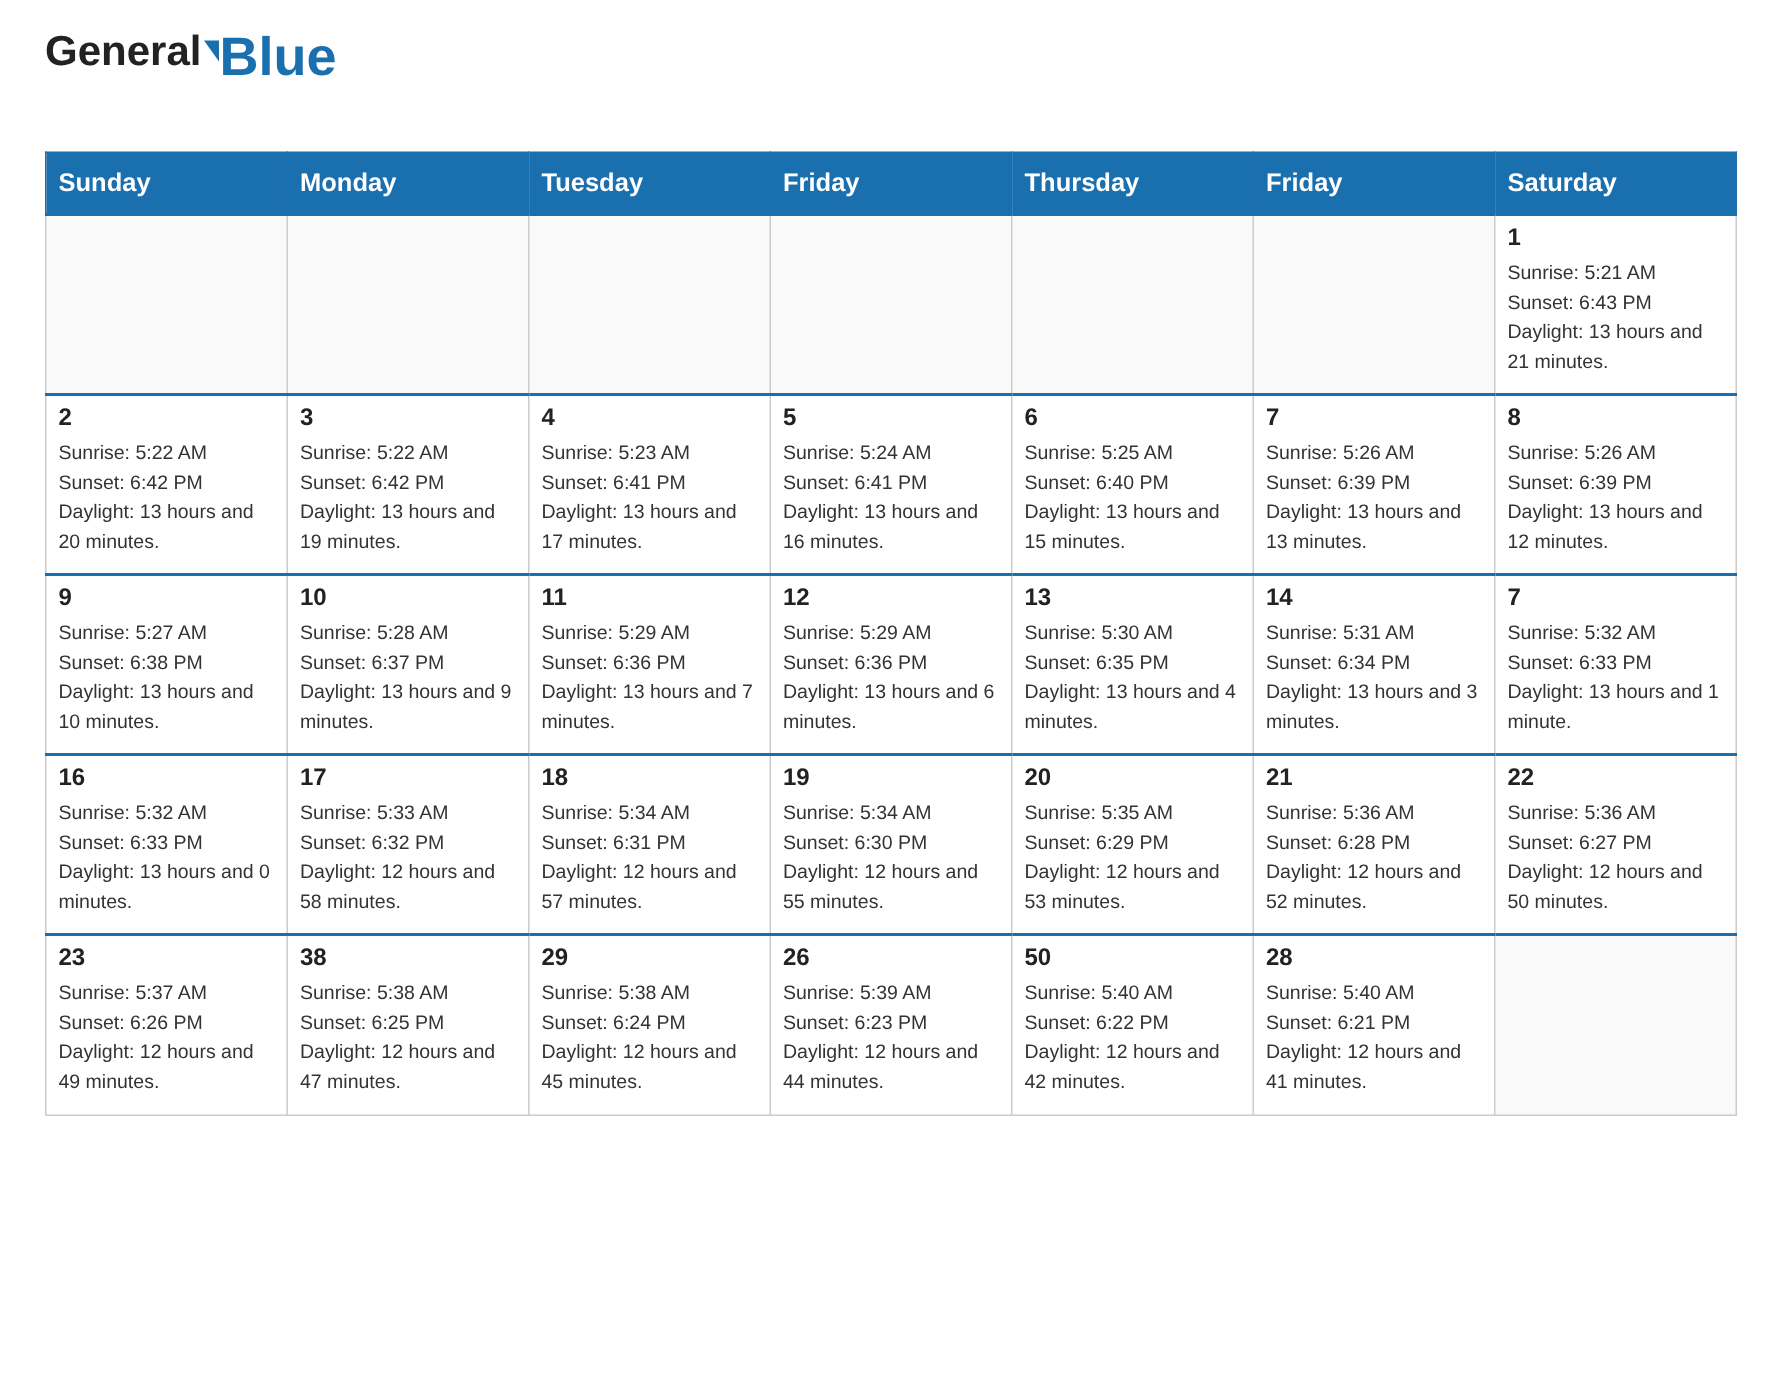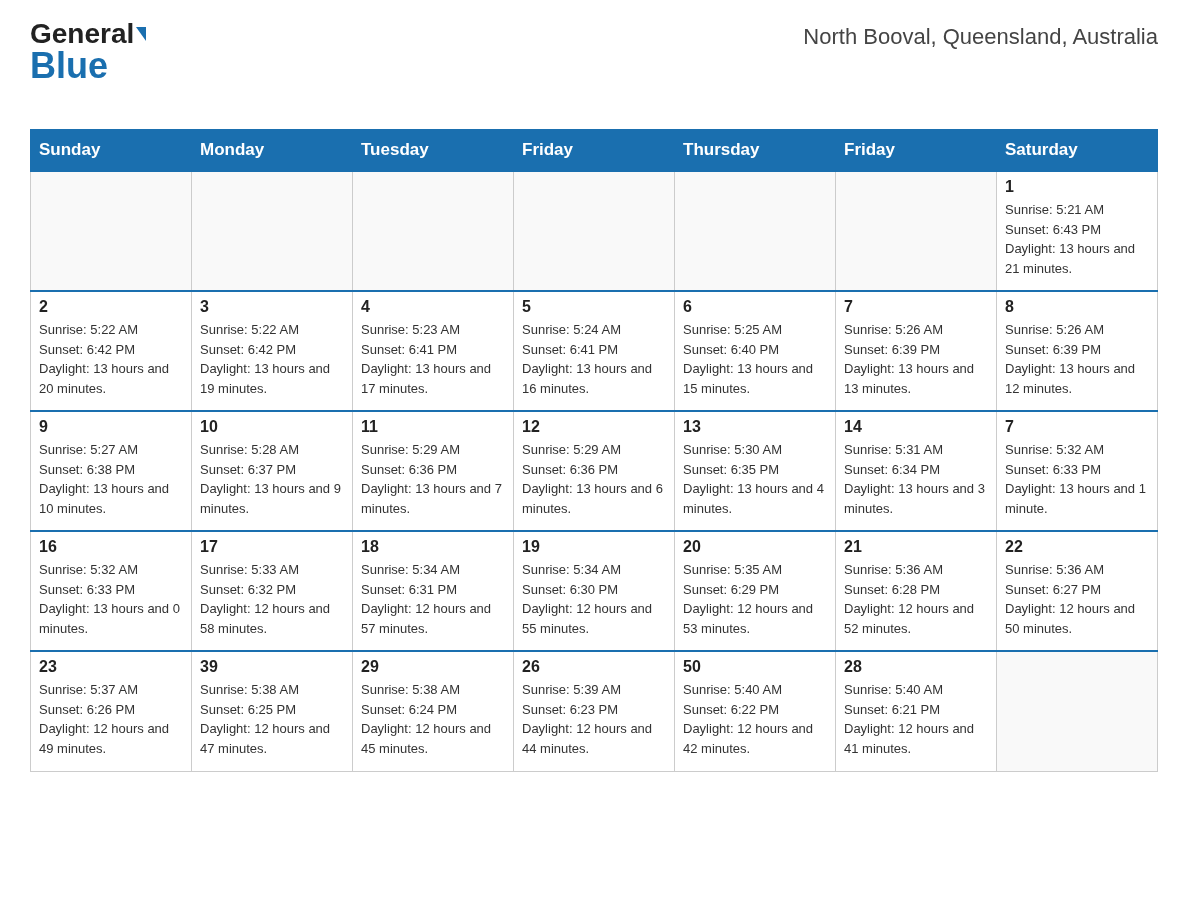--- a/index.html
+++ b/index.html
@@ -10,21 +10,21 @@
       color: #222;
     }
     .header {
       display: flex;
       justify-content: space-between;
       align-items: flex-start;
       margin-bottom: 18px;
     }
     .logo {
       display: flex;
-      flex-direction: column;
+      flex-direction: row;
       align-items: flex-start;
       justify-content: flex-end;
     }
     .logo-text-general {
       font-size: 28px;
       font-weight: bold;
       color: #222;
       line-height: 1;
     }
     .logo-text-blue {
@@ -108,21 +108,20 @@
 
 <div class="header">
   <div class="logo">
     <div class="logo-row">
       <span class="logo-text-general">General</span>
       <span class="logo-triangle"></span>
     </div>
     <span class="logo-text-blue">Blue</span>
   </div>
   <div class="title-block">
-    <div class="title-location">North Booval, Queensland, Australia</div>
   </div>
 </div>
 
 <table class="calendar">
   <thead>
     <tr>
     <th>Sunday</th>
         <th>Monday</th>
         <th>Tuesday</th>
         <th>Friday</th>
@@ -233,21 +232,21 @@
           <span class="day-num">22</span>
           <div class="day-info">Sunrise: 5:36 AM<br>Sunset: 6:27 PM<br>Daylight: 12 hours and 50 minutes.</div>
         </td>
       </tr>
       <tr>
         <td>
           <span class="day-num">23</span>
           <div class="day-info">Sunrise: 5:37 AM<br>Sunset: 6:26 PM<br>Daylight: 12 hours and 49 minutes.</div>
         </td>
         <td>
-          <span class="day-num">39</span>
+          <span class="day-num">38</span>
           <div class="day-info">Sunrise: 5:38 AM<br>Sunset: 6:25 PM<br>Daylight: 12 hours and 47 minutes.</div>
         </td>
         <td>
           <span class="day-num">29</span>
           <div class="day-info">Sunrise: 5:38 AM<br>Sunset: 6:24 PM<br>Daylight: 12 hours and 45 minutes.</div>
         </td>
         <td>
           <span class="day-num">26</span>
           <div class="day-info">Sunrise: 5:39 AM<br>Sunset: 6:23 PM<br>Daylight: 12 hours and 44 minutes.</div>
         </td>

